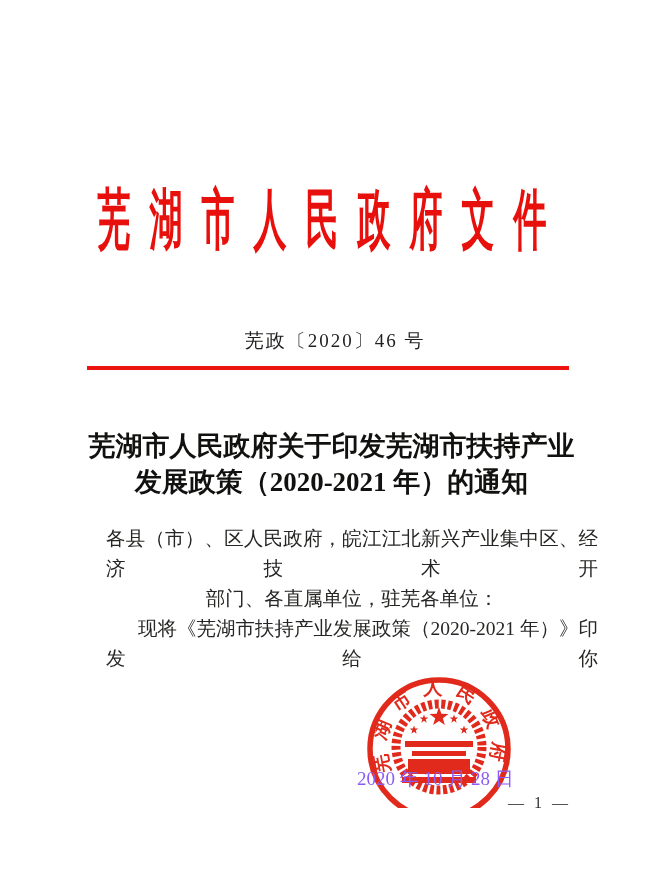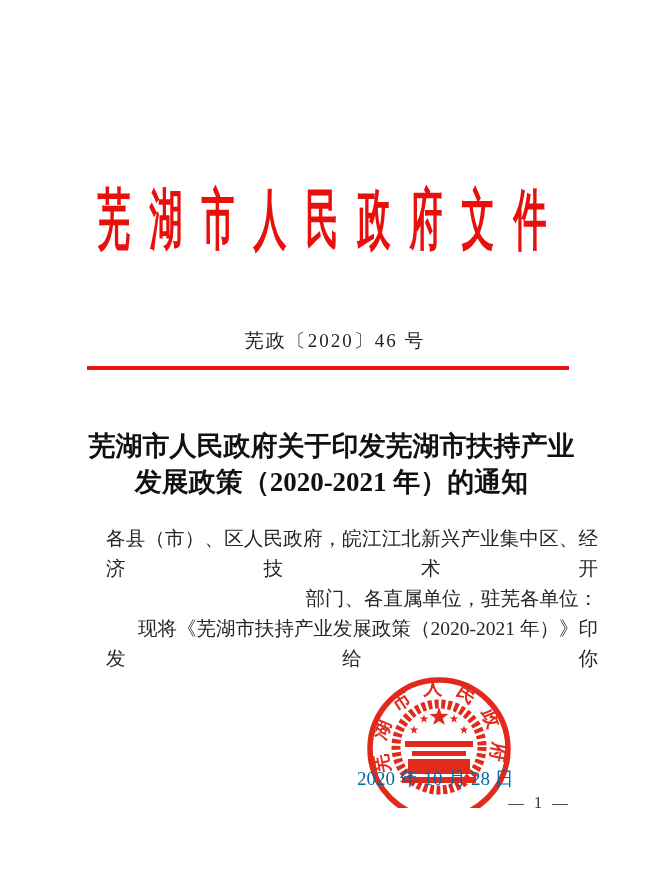--- a/index.html
+++ b/index.html
@@ -66,21 +66,21 @@
   .doc-body {
     position: absolute;
     top: 524px;
     left: 86px;
     width: 492px;
     font-size: 19.5px;
     line-height: 30px;
     color: #262624;
     margin-left: 20px;
   }
-  .body-line { width: 100%; text-align: right; white-space: normal; }
+  .body-line { width: 100%; text-align: center; white-space: normal; }
   .body-line.stretch { text-align: justify; text-align-last: justify; }
   .body-line.indent { text-indent: 32px; }
   .seal {
     position: absolute;
     left: 353px;
     top: 663px;
     width: 172px;
     height: 172px;
   }
   .seal-stroke { stroke: var(--seal-red); fill: none; }
@@ -90,21 +90,21 @@
     font-family: "Liberation Serif", "DejaVu Serif", serif;
     font-weight: bold;
     font-size: 19px;
     letter-spacing: 12px;
   }
   .issue-date {
     position: absolute;
     left: 357px;
     top: 766px;
     font-size: 19px;
-    color: #0369a1;
+    color: #8b5cf6;
     white-space: nowrap;
   }
   .page-number {
     position: absolute;
     left: 508px;
     top: 794px;
     font-size: 16px;
     letter-spacing: 3px;
     color: #333331;
     white-space: nowrap;

